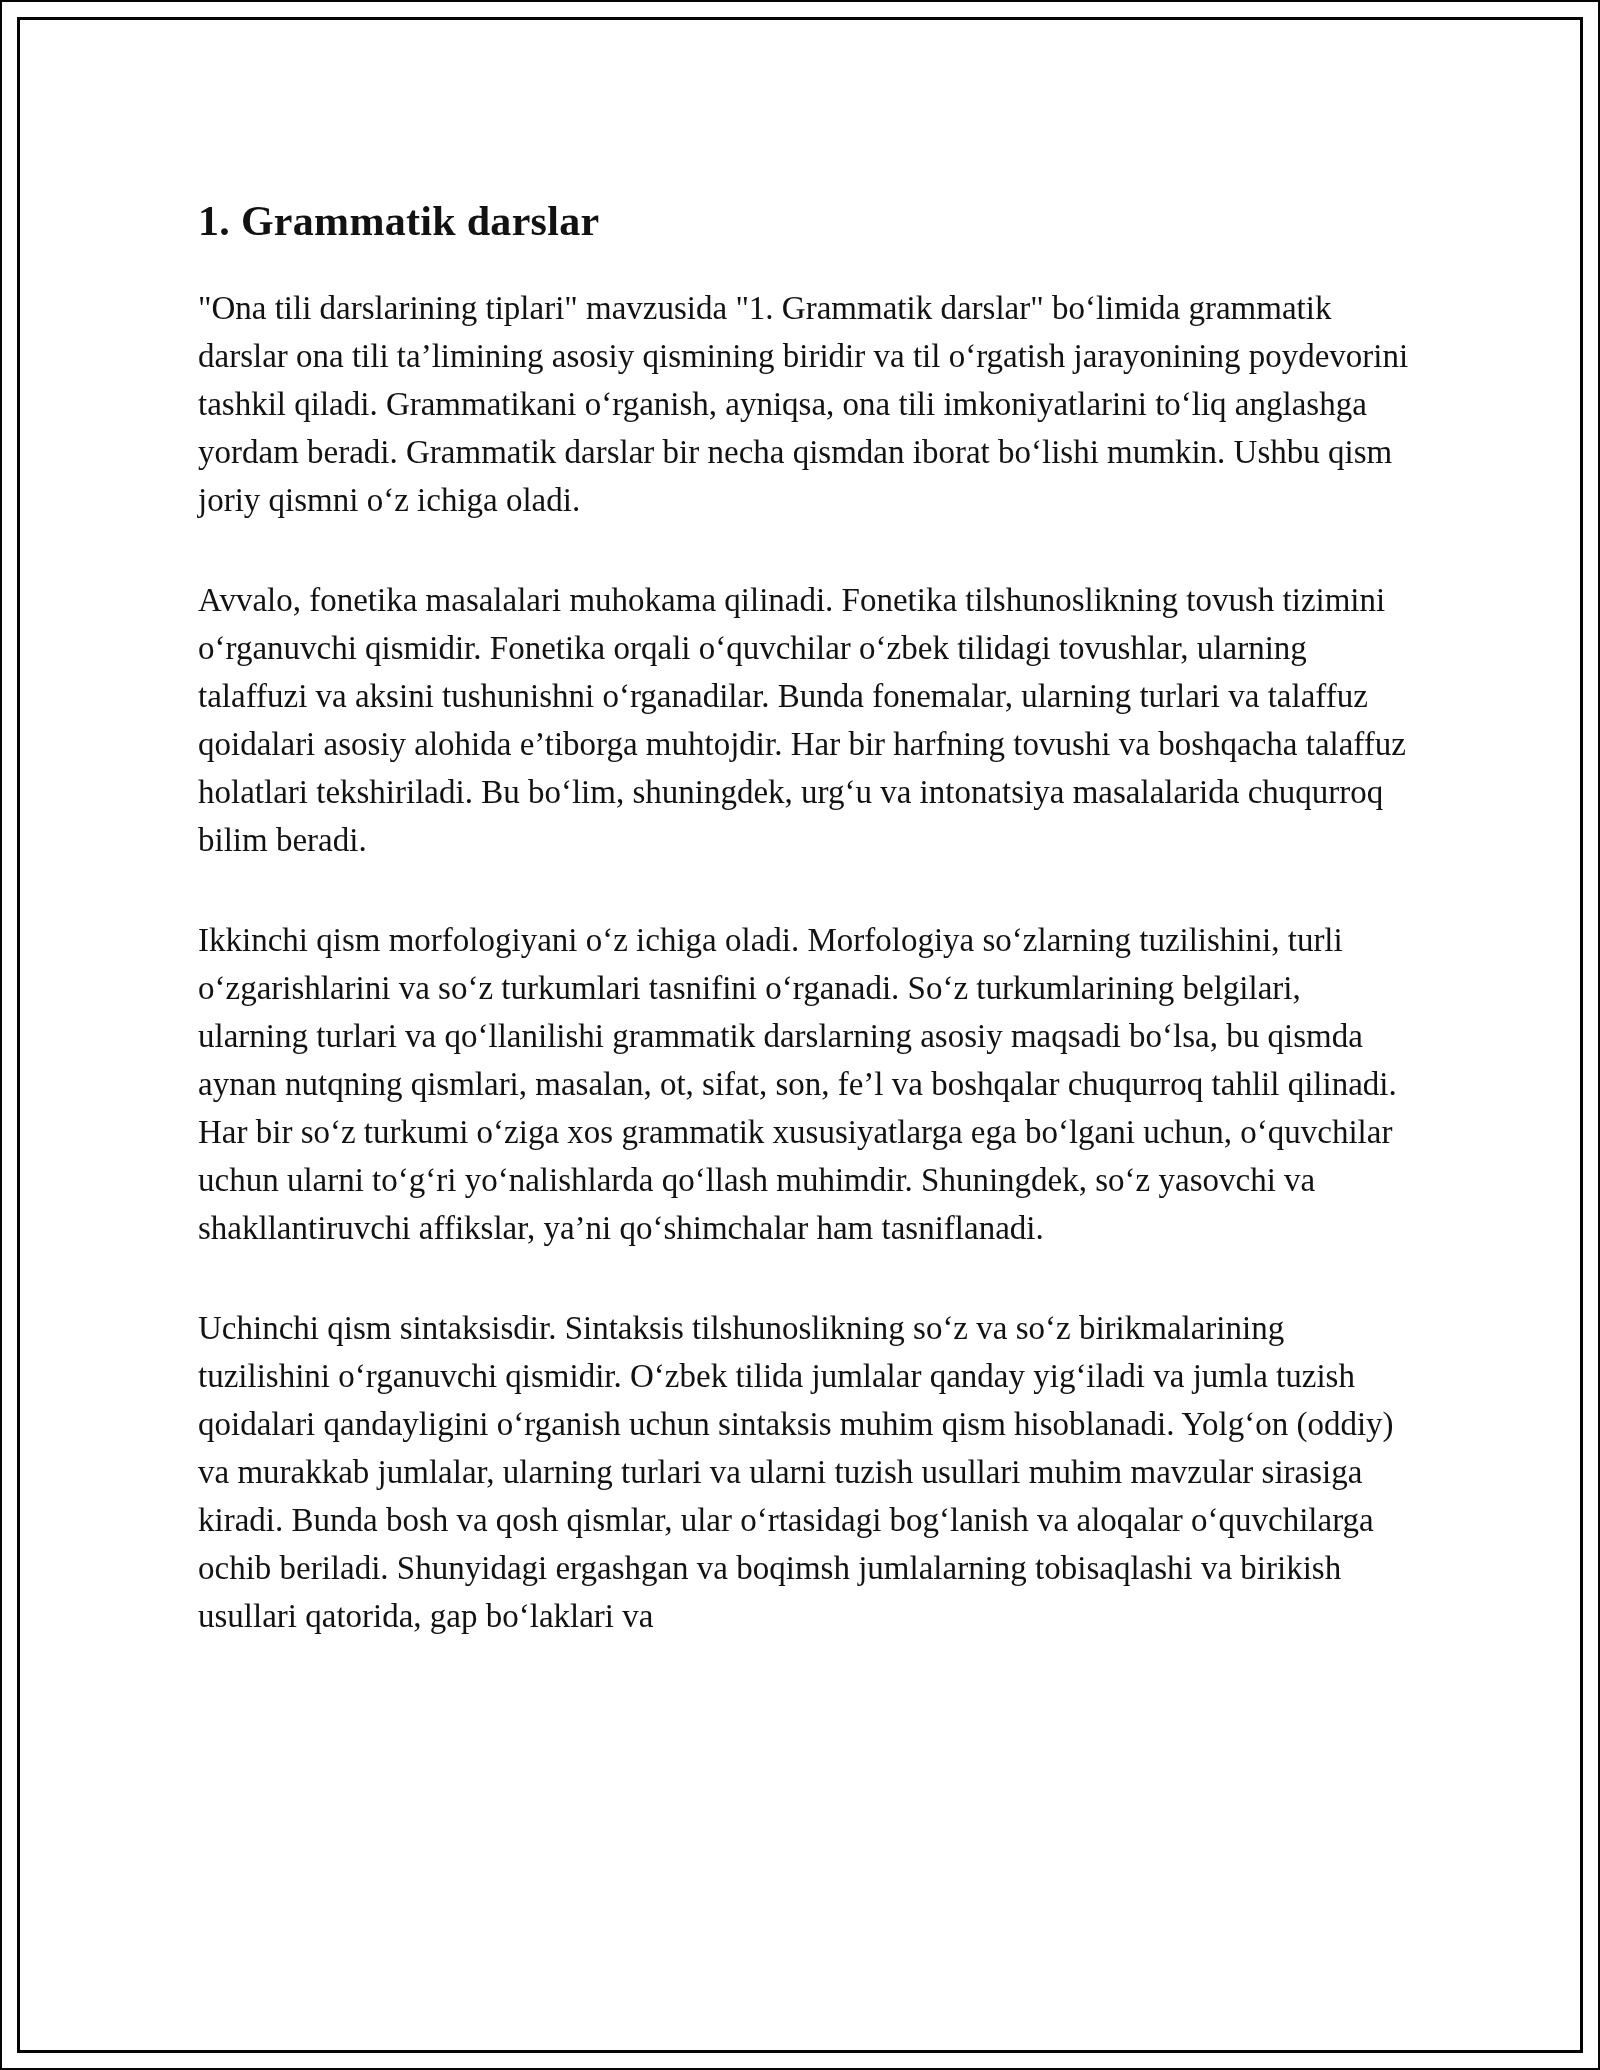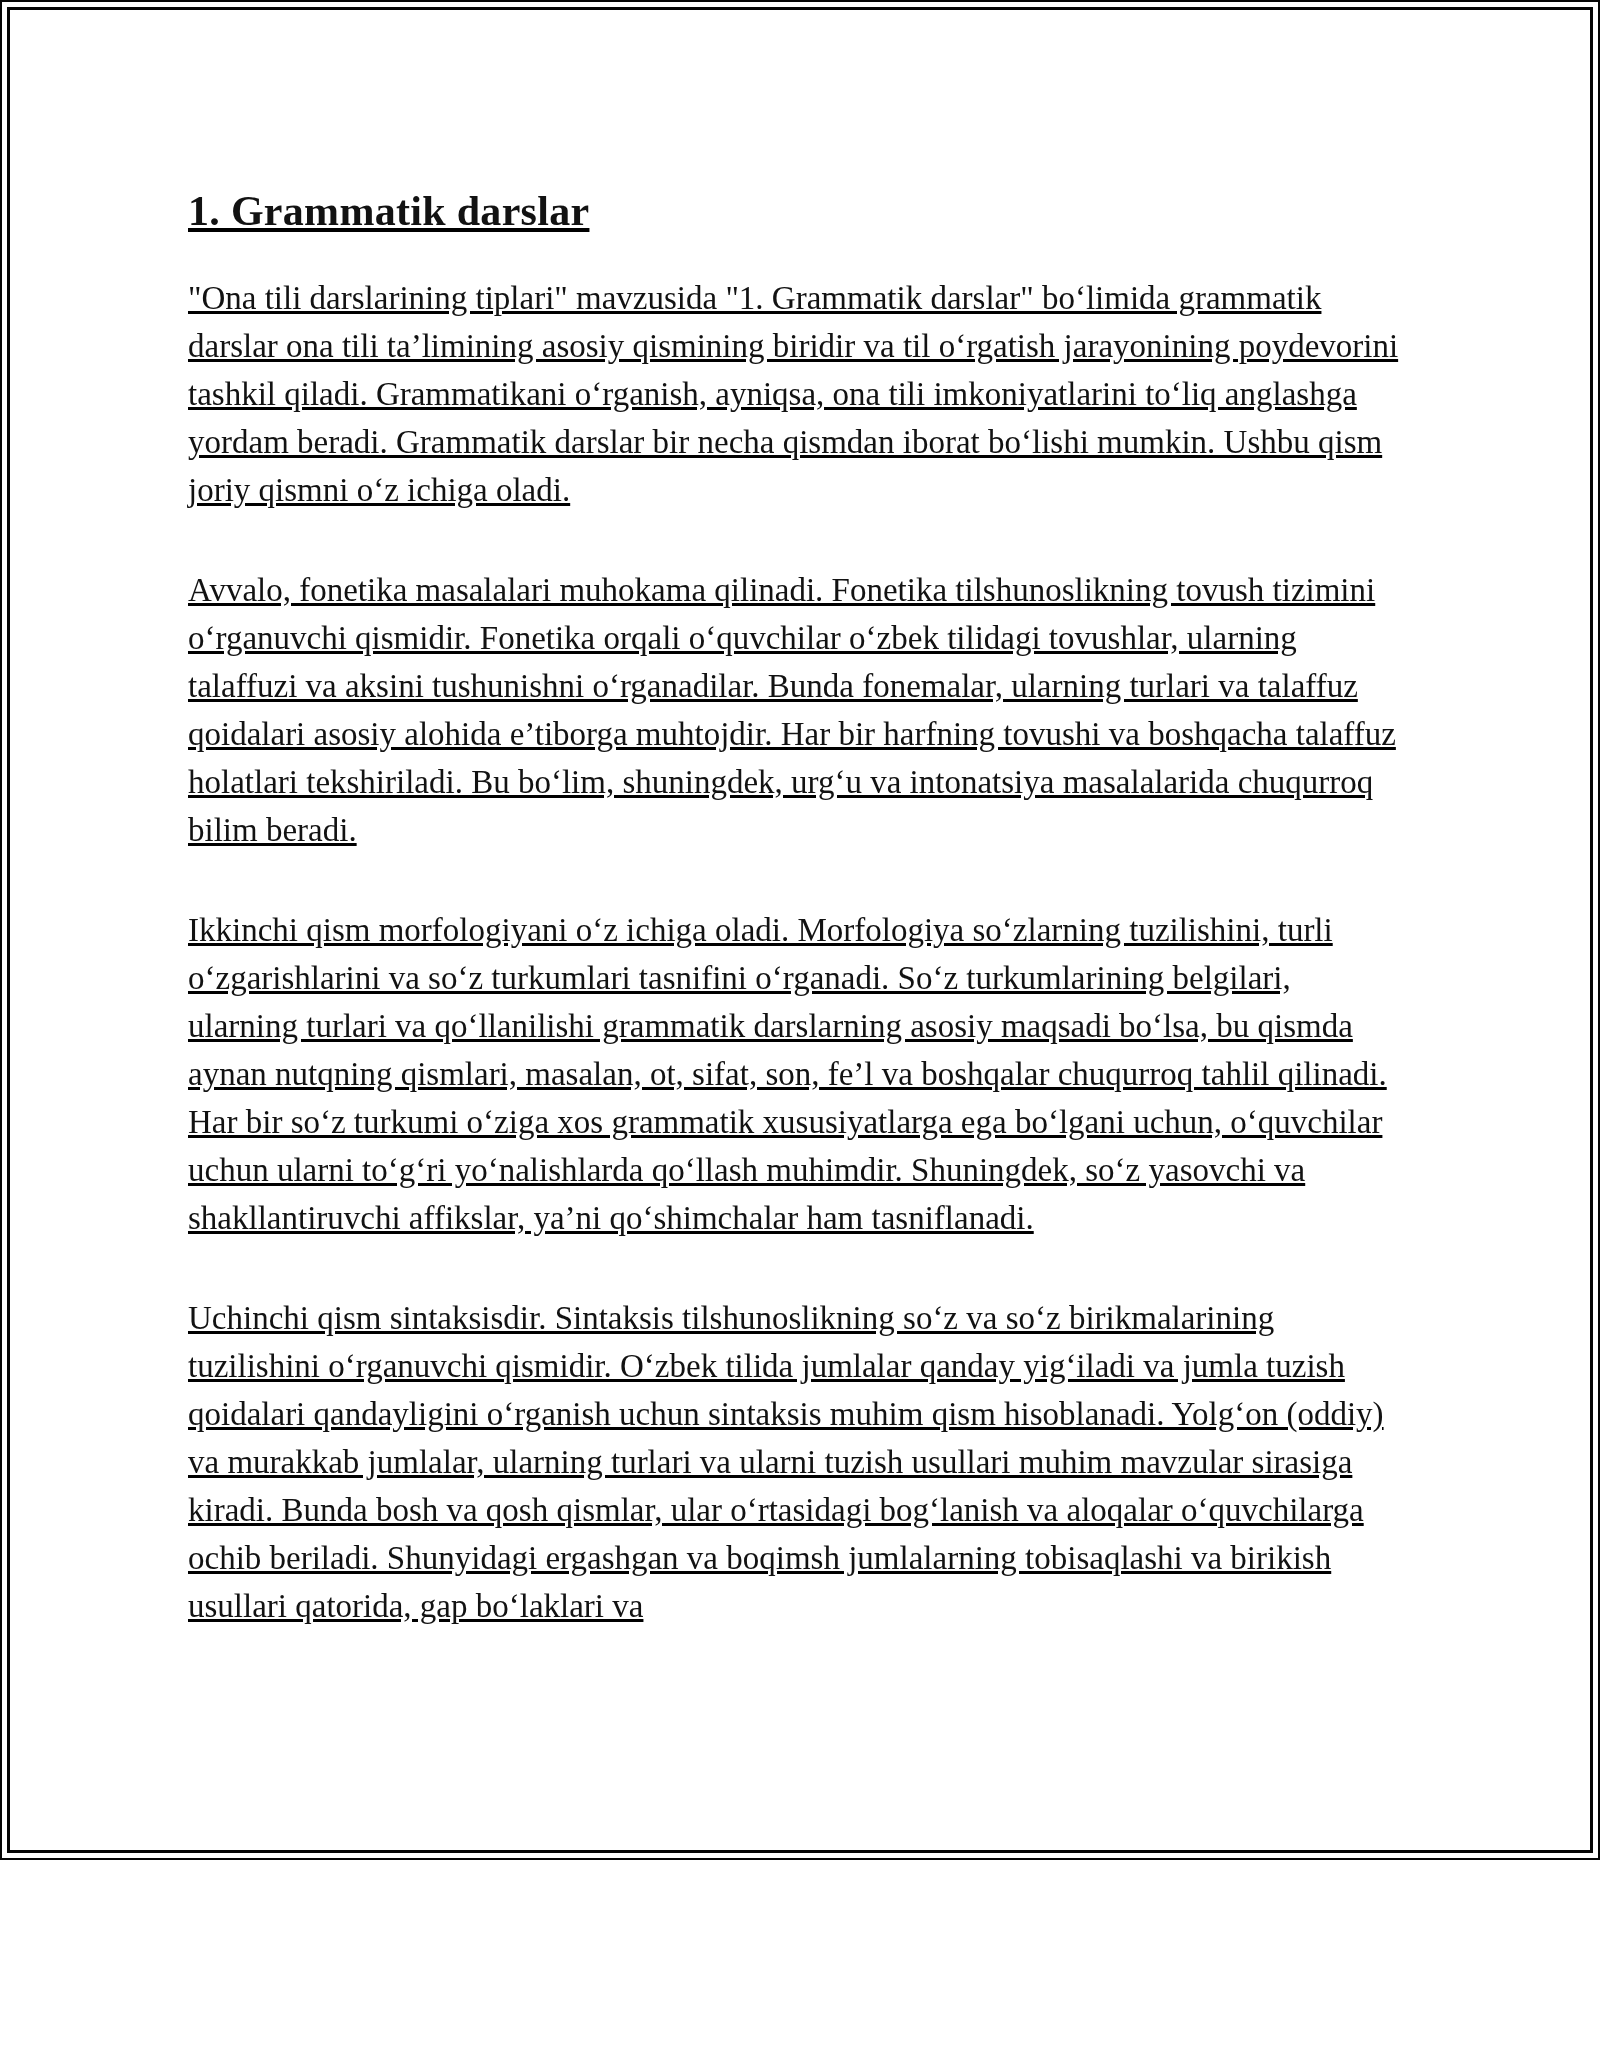--- a/index.html
+++ b/index.html
@@ -3,26 +3,25 @@
 <meta charset="utf-8">
 <style>
   html, body {
     margin: 0;
     padding: 0;
     background: #ffffff;
   }
   .page {
     position: relative;
     width: 1600px;
-    height: 1860px;
+    height: 2070px;
     box-sizing: border-box;
     background: #ffffff;
     border: 2px solid #050505;
-    padding: 5px;
-    text-decoration: underline;
+    padding: 15px;
   }
   .frame {
     box-sizing: border-box;
     width: 100%;
     height: 100%;
     border: 3px solid #050505;
     overflow: hidden;
     background: #ffffff;
   }
   .content {

